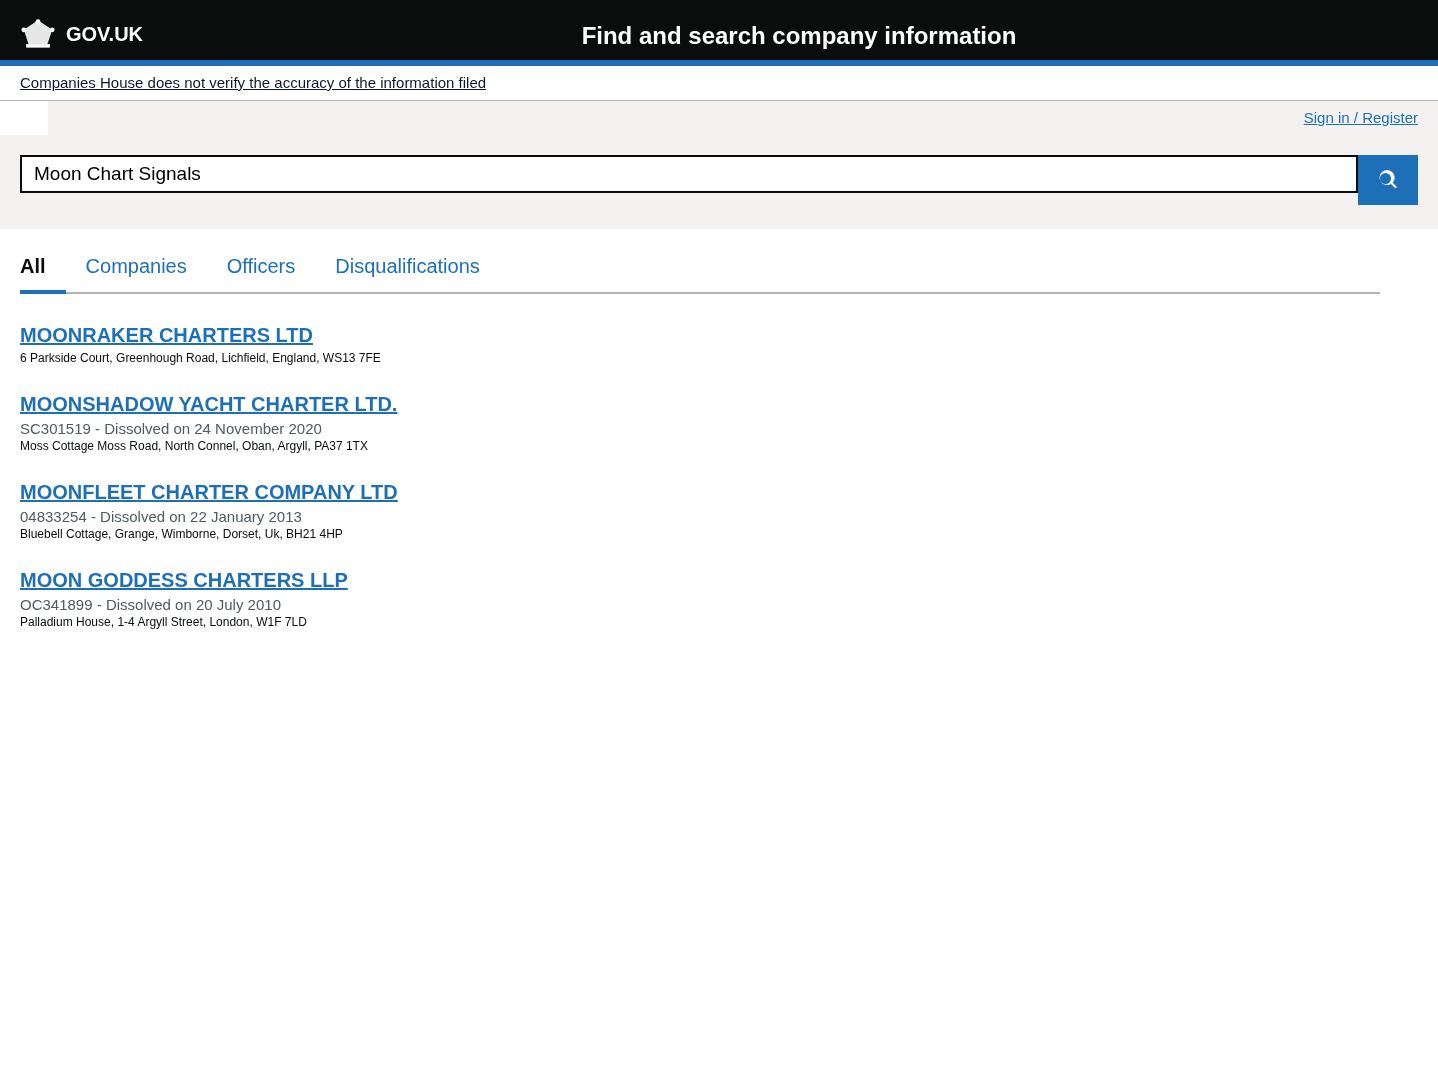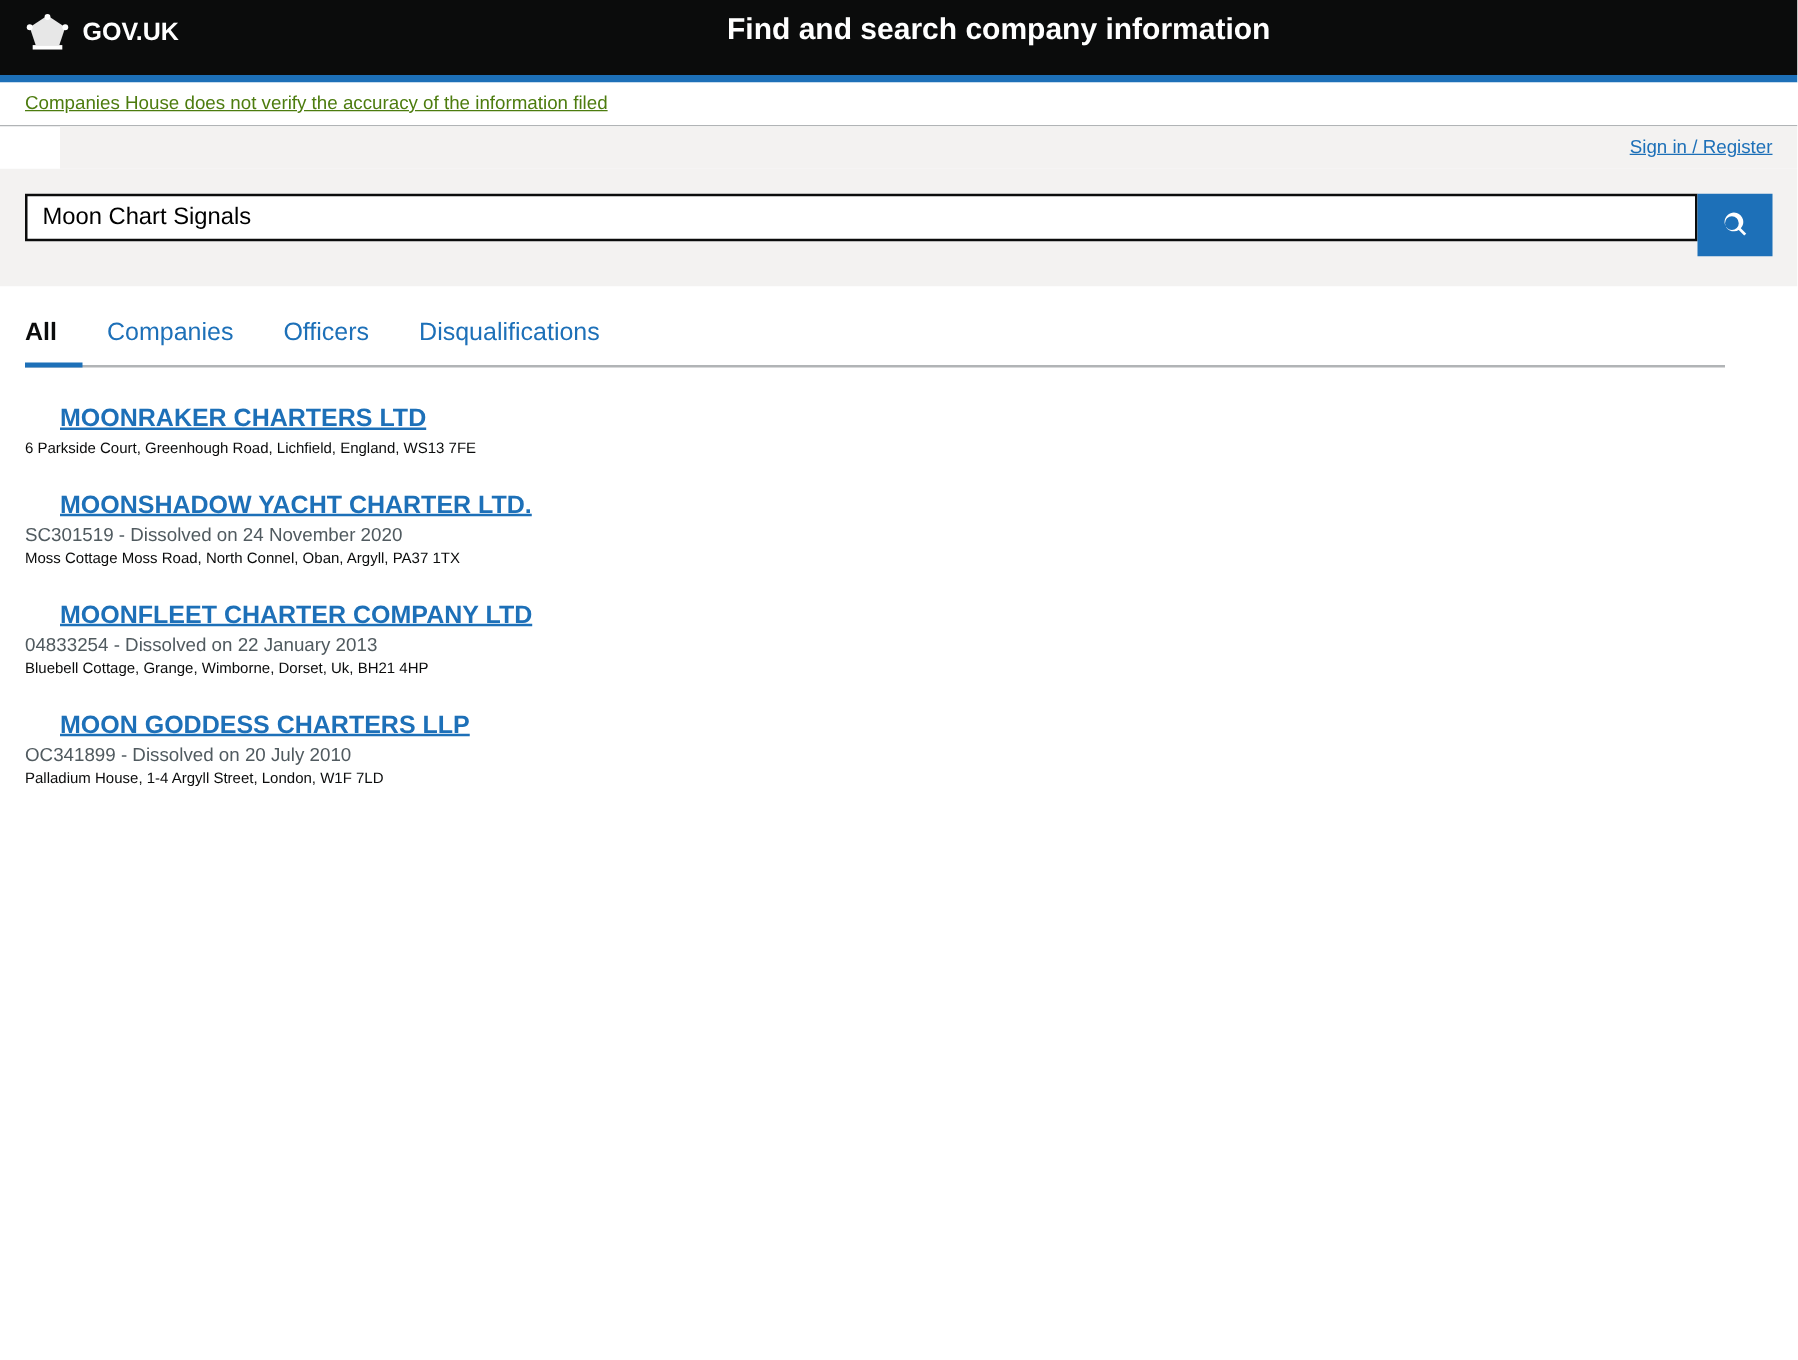--- a/index.html
+++ b/index.html
@@ -2,21 +2,21 @@
 <html><head>
   <meta charset="utf-8">
   <style>
     * { box-sizing: border-box; margin: 0; padding: 0; }
     body { font-family: Arial, Helvetica, sans-serif; font-size: 16px; background: #fff; color: #0b0c0c; }
 
     
     .header {
       background: #0b0c0c;
       display: flex;
-      align-items: flex-start;
+      align-items: flex-end;
       padding: 10px 20px;
       min-height: 60px;
     }
     .header-logo {
       display: flex;
       align-items: center;
       gap: 10px;
       color: #fff;
       font-size: 20px;
       font-weight: bold;
@@ -41,21 +41,21 @@
       height: 6px;
     }
 
     
     .warning-banner {
       background: #fff;
       padding: 8px 20px;
       border-bottom: 1px solid #b1b4b6;
     }
     .warning-banner a {
-      color: #4d7c0f;
+      color: #0f172a;
       text-decoration: underline;
       font-size: 15px;
       margin-top: 16px;
     }
 
     
     .signin-bar {
       background: #f3f2f1;
       padding: 8px 20px;
       text-align: right;
@@ -148,21 +148,20 @@
       padding-bottom: 0;
     }
     .result-name {
       font-size: 20px;
       font-weight: bold;
       color: #1d70b8;
       text-decoration: underline;
       cursor: pointer;
       display: block;
       margin-bottom: 4px;
-      margin-left: 28px;
     }
     .result-meta {
       font-size: 15px;
       color: #505a5f;
       margin-bottom: 2px;
     }
     .result-address {
       font-size: 12px;
       color: #0b0c0c;
     }

